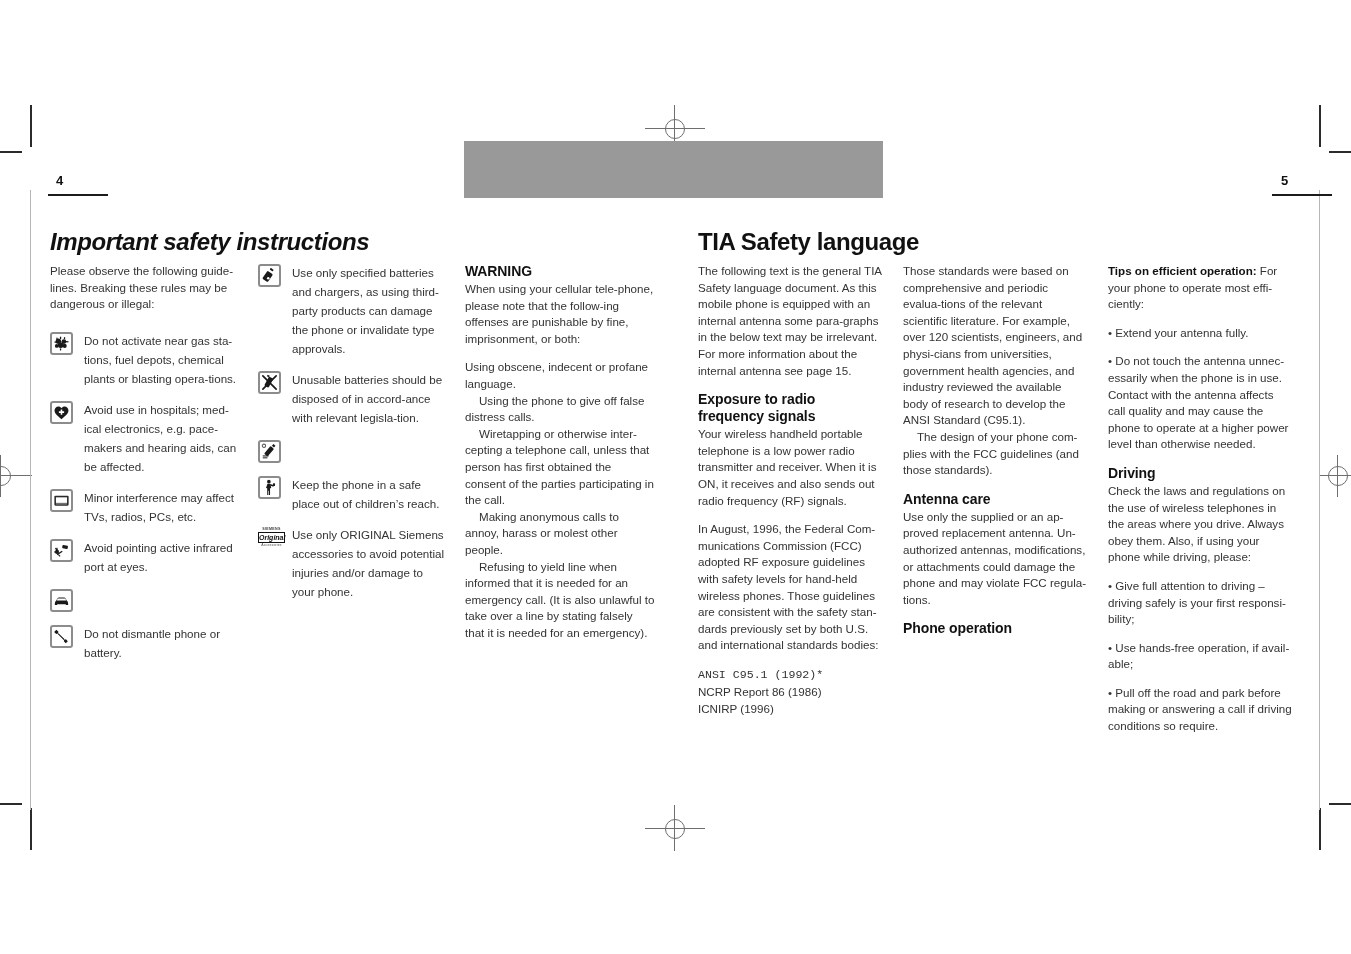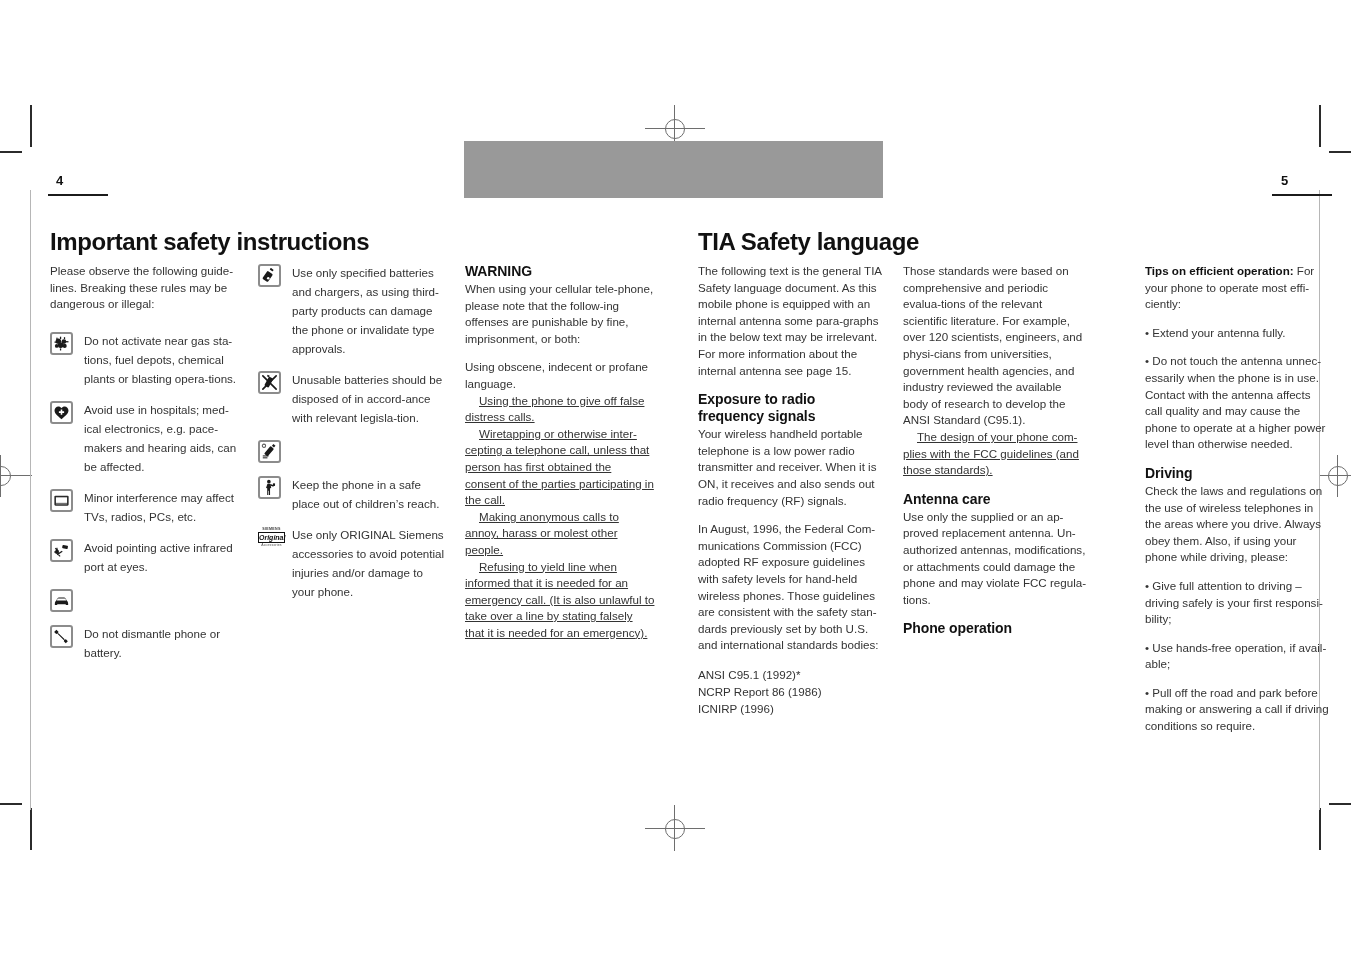--- a/index.html
+++ b/index.html
@@ -35,21 +35,21 @@
     white-space:nowrap;
   }
   .col{position:absolute;font-size:11.6px;line-height:16.6px;color:#333;}
   .col p{margin:0 0 12px 0;}
   .col p:last-child{margin-bottom:0;}
   h2.sub{
     margin:0 0 1px 0;font-size:14px;font-weight:bold;color:#111;
     line-height:17px;letter-spacing:-0.1px;
   }
   .sp-before{margin-top:16px;}
-  .hang{text-indent:14px;text-decoration:underline;}
+  .hang{text-indent:14px;}
   .lead{font-weight:bold;color:#111;}
   .std{margin-left:30px;line-height:17px;}
   .bullets p{margin:0 0 12px 0;}
 
   
   .item{position:relative;display:flex;align-items:flex-start;margin-bottom:12px;}
   .item .txt{flex:1;font-size:11.6px;line-height:19px;color:#333;}
   .icobox{
     width:23px;height:23px;min-width:23px;margin-right:11px;margin-top:1px;
     border:2px solid #8c8c8c;border-radius:3px;background:#fff;
@@ -107,21 +107,21 @@
   <div class="mark thin" style="left:1319px;top:190px;width:1px;height:620px;background:#b6b6b6;"></div>
 
   <div class="folio" style="left:56px;top:173px;">4</div>
   <div class="folio-rule" style="left:48px;top:194px;width:60px;"></div>
 
   <div class="folio" style="left:1281px;top:173px;">5</div>
   <div class="folio-rule" style="left:1272px;top:194px;width:60px;"></div>
 
   <div class="banner" style="left:464px;top:141px;width:419px;height:57px;"></div>
 
-  <h1 class="title" style="left:50px;top:228px;">Important safety instructions</h1>
+  <h1 class="title" style="left:50px;top:228px;font-style:italic;">Important safety instructions</h1>
 
   <div class="col" style="left:50px;top:263px;width:190px;">
     <p>Please observe the following guide-lines. Breaking these rules may be dangerous or illegal:</p>
 
     <div style="height:6px"></div>
 
 
     <div class="item">
       <div class="icobox">
         <svg width="19" height="19" viewBox="0 0 24 24">
@@ -279,34 +279,34 @@
     <p class="hang" style="margin-bottom:0;">Refusing to yield line when informed that it is needed for an emergency call.  (It is also unlawful to take over a line by stating falsely that it is needed for an emergency).</p>
   </div>
 
   <h1 class="title" style="left:698px;top:228px;">TIA Safety language</h1>
 
   <div class="col" style="left:698px;top:263px;width:186px;">
     <p>The following text is the general TIA Safety language document. As this mobile phone is equipped with an internal antenna some para-graphs in the below text may be irrelevant. For more information about the internal antenna see page 15.</p>
     <h2 class="sub sp-before">Exposure to radio frequency signals</h2>
     <p>Your wireless handheld portable telephone is a low power radio transmitter and receiver.  When it is ON, it receives and also sends out radio frequency (RF) signals.</p>
     <p>In August, 1996, the Federal Com-munications Commission (FCC) adopted RF exposure guidelines with safety levels for hand-held wireless phones.  Those guidelines are consistent with the safety stan-dards previously set by both U.S. and international standards bodies:</p>
-    <p class="std" style="margin-bottom:0;">ANSI C95.1 (1992)*</p>
+    <p class="std" style="margin-bottom:0;font-family:Liberation Mono, monospace;">ANSI C95.1 (1992)*</p>
     <p class="std" style="margin-bottom:0;">NCRP Report 86 (1986)</p>
     <p class="std" style="margin-bottom:0;">ICNIRP (1996)</p>
   </div>
 
   <div class="col" style="left:903px;top:263px;width:186px;">
     <p style="margin-bottom:0;">Those standards were based on comprehensive and periodic evalua-tions of the relevant scientific literature.  For example, over 120 scientists, engineers, and physi-cians from universities, government health agencies, and industry reviewed the available body of research to develop the ANSI Standard (C95.1).</p>
     <p class="hang">The design of your phone com-plies with the FCC guidelines (and those standards).</p>
     <h2 class="sub sp-before">Antenna care</h2>
     <p>Use only the supplied or an ap-proved replacement antenna.  Un-authorized antennas, modifications, or attachments could damage the phone and may violate FCC regula-tions.</p>
     <h2 class="sub sp-before">Phone operation</h2>
   </div>
 
-  <div class="col bullets" style="left:1108px;top:263px;width:186px;margin-left:37px;">
+  <div class="col bullets" style="left:1108px;top:263px;width:186px;">
     <p><span class="lead">Tips on efficient operation:</span><span> For your phone to operate most effi-ciently:</span></p>
     <p>• Extend your antenna fully.</p>
     <p>• Do not touch the antenna unnec-essarily when the phone is in use. Contact with the antenna affects call quality and may cause the phone to operate at a higher power level than otherwise needed.</p>
     <h2 class="sub sp-before">Driving</h2>
     <p>Check the laws and regulations on the use of wireless telephones in the areas where you drive.  Always obey them.  Also, if using your phone while driving, please:</p>
     <p>• Give full attention to driving – driving safely is your first responsi-bility;</p>
     <p>• Use hands-free operation, if avail-able;</p>
     <p>• Pull off the road and park before making or answering a call if driving conditions so require.</p>
   </div>
 

